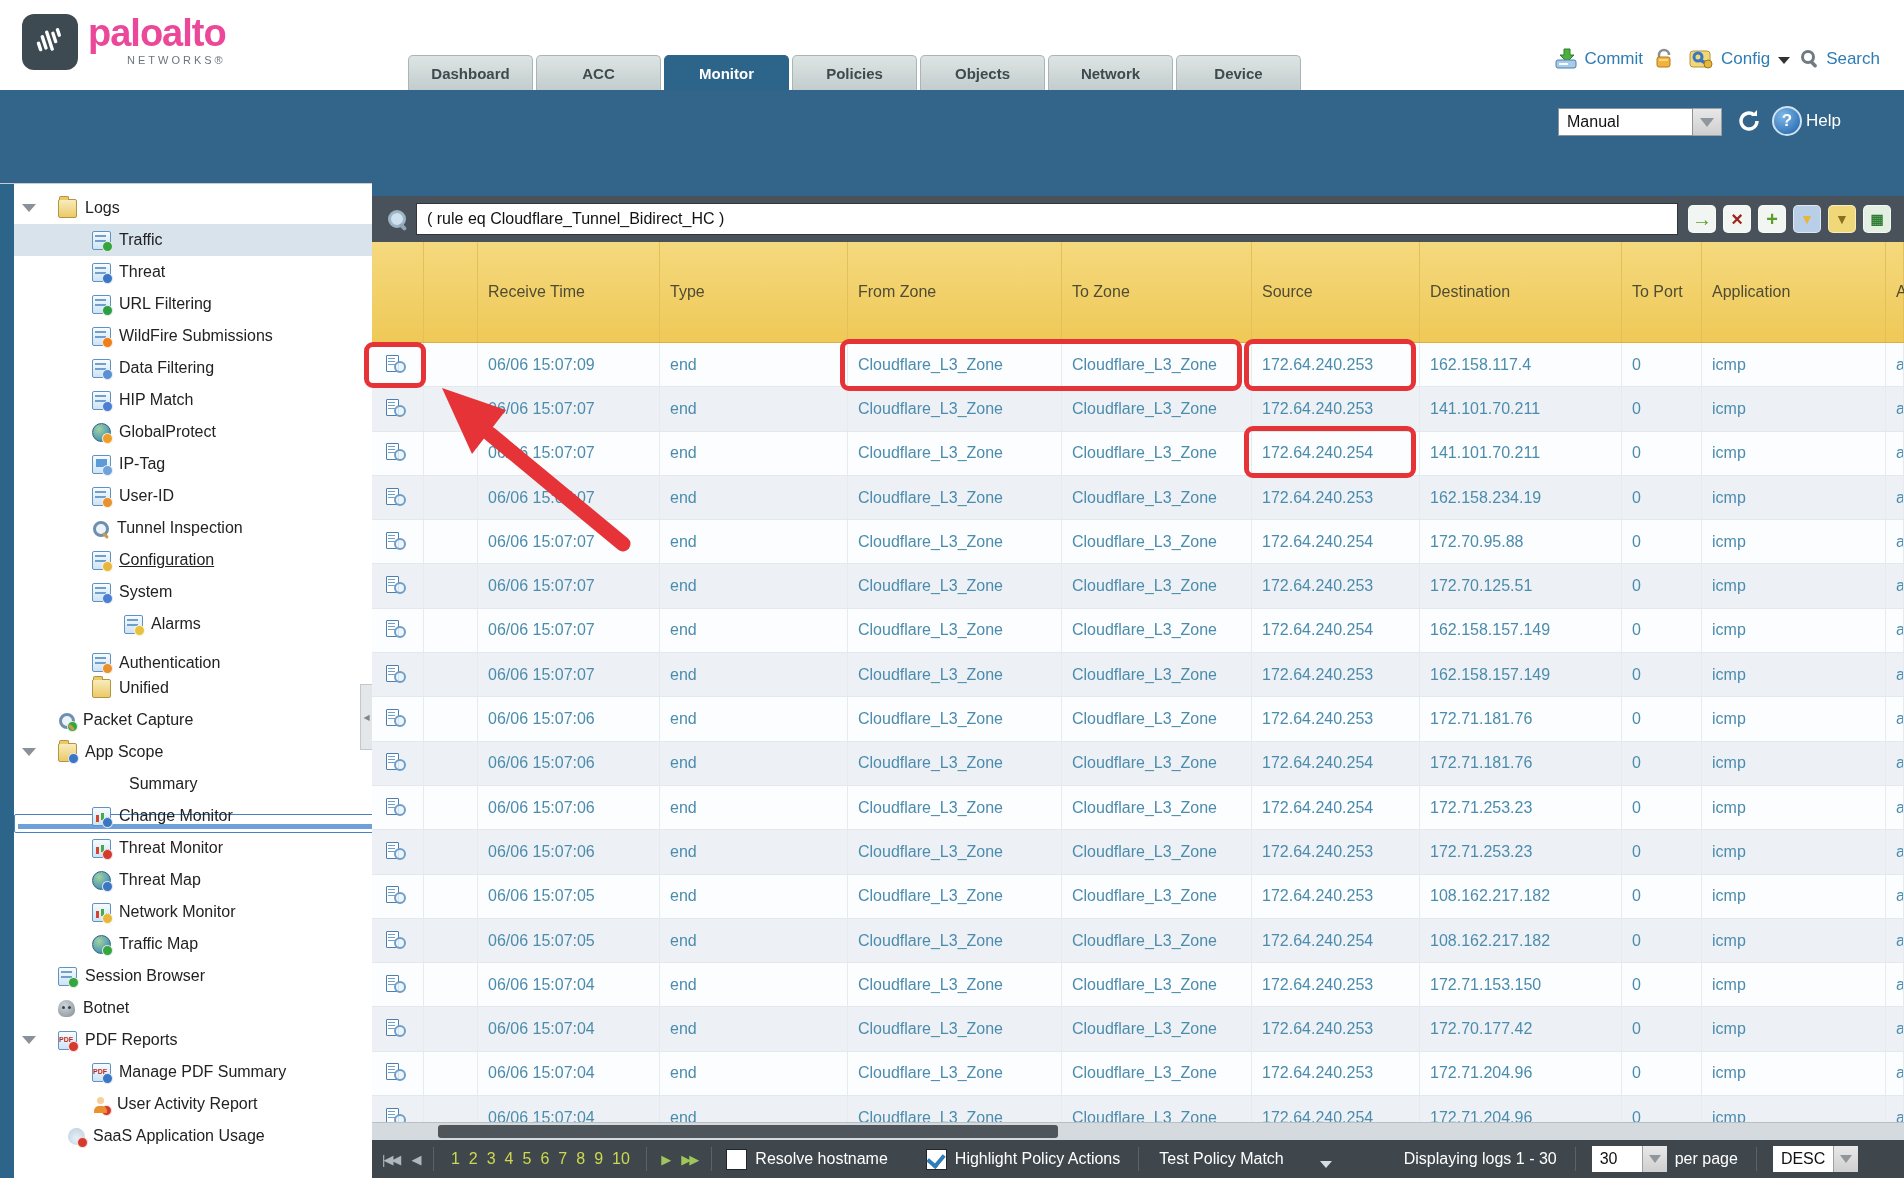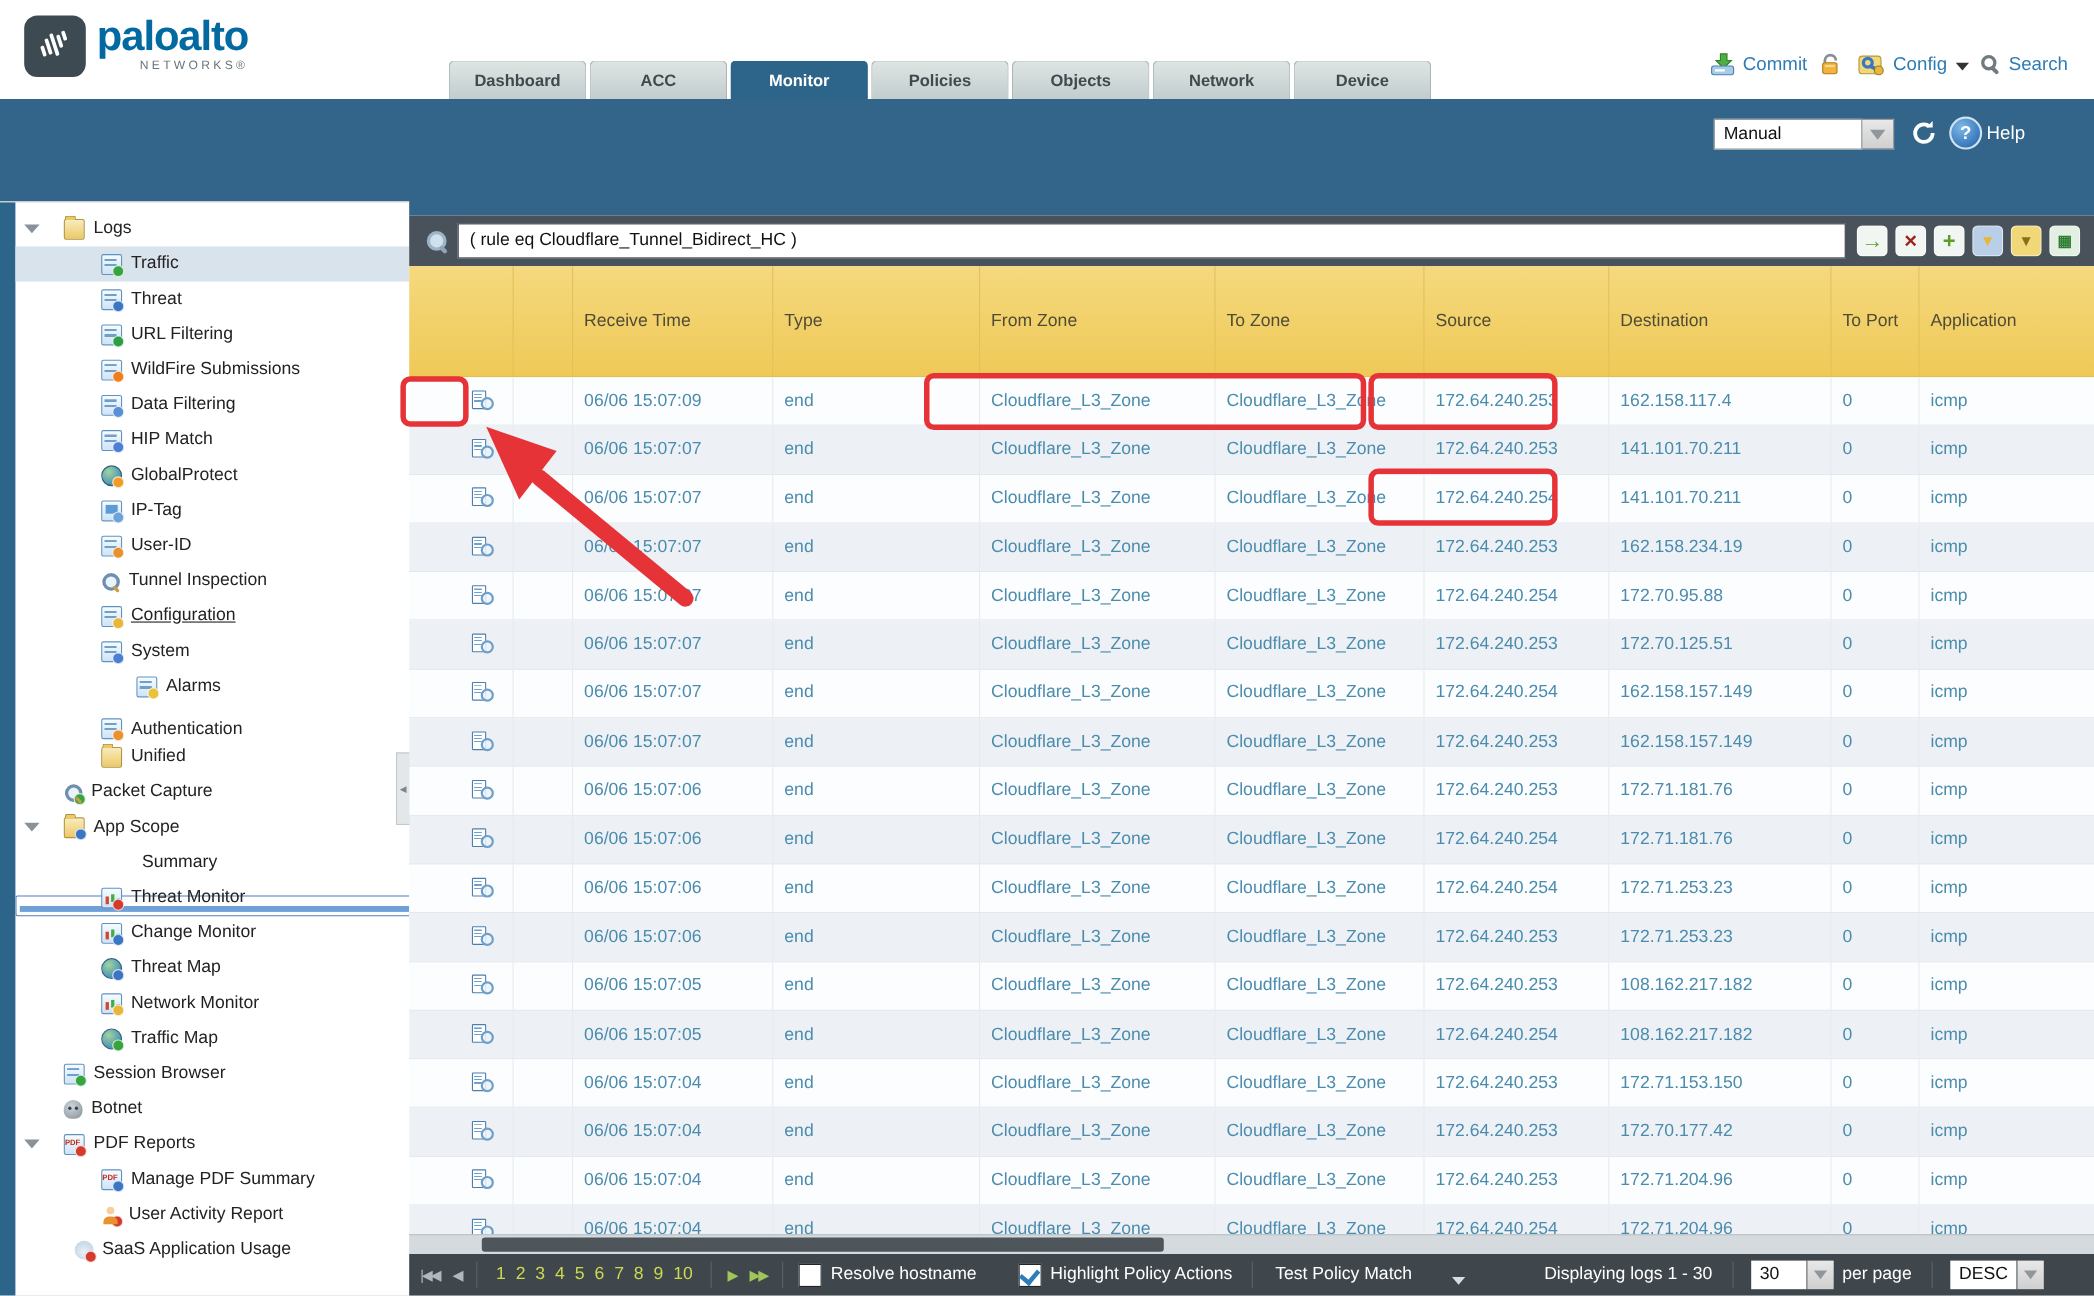--- a/index.html
+++ b/index.html
@@ -3,21 +3,21 @@
 <meta charset="utf-8">
 <style>
   html,body{margin:0;padding:0;background:#9aa2a6;font-family:"Liberation Sans",sans-serif;}
   .screen{position:relative;width:1904px;height:1178px;background:#fff;overflow:hidden;}
 
   
   .topbar{position:absolute;left:0;top:0;width:1904px;height:90px;background:#fff;}
   .logo{position:absolute;left:22px;top:14px;display:flex;align-items:flex-start;}
   .logomark{width:56px;height:56px;background:#3d4a52;border-radius:12px;display:flex;align-items:center;justify-content:center;}
   .logotext{margin-left:10px;line-height:1;}
-  .logotext .nm{font-size:38px;font-weight:bold;letter-spacing:-1px;color:#0369a1;}
+  .logotext .nm{font-size:38px;font-weight:bold;letter-spacing:-1px;color:#ec4899;}
   .logotext .nw{display:block;text-align:right;font-size:11px;letter-spacing:3px;color:#6a757b;margin-top:3px;}
 
   .tabs{position:absolute;left:408px;bottom:0;display:flex;}
   .tab{width:123px;height:34px;margin-right:3px;display:flex;align-items:center;justify-content:center;
        font-size:15px;font-weight:bold;color:#3e4a4e;background:linear-gradient(#dde4e4,#c3cdcd);
        border:1px solid #aab6b6;border-bottom:none;border-radius:5px 5px 0 0;cursor:pointer;}
   .tab.active{background:#2d6489;color:#fff;border-color:#2d6489;}
 
   .top-actions{position:absolute;right:20px;top:48px;display:flex;align-items:center;font-size:17px;color:#2e7cb4;}
   .top-actions .lbl{margin:0 4px 0 6px;cursor:pointer;}
@@ -72,21 +72,21 @@
   .fmag{position:relative;width:22px;height:22px;margin:0 8px 0 14px;flex:0 0 auto;}
   .fmag::before{content:"";position:absolute;left:2px;top:2px;width:12px;height:12px;border:3px solid #9db4c6;border-radius:50%;background:#cfe0ee;}
   .fmag::after{content:"";position:absolute;right:1px;bottom:1px;width:8px;height:4px;background:#8fa6b8;transform:rotate(45deg);border-radius:2px;}
   .query{height:30px;width:1240px;background:#fff;border:1px solid #2f363c;font-size:16px;color:#111;padding:0 10px;font-family:"Liberation Sans",sans-serif;}
   .ficons{display:flex;align-items:center;margin-left:10px;}
   .fico{width:26px;height:26px;margin-right:7px;border-radius:5px;display:flex;align-items:center;justify-content:center;
         font-weight:bold;cursor:pointer;border:1px solid rgba(255,255,255,.55);}
 
   
   .grid{position:absolute;left:0;top:46px;width:1532px;}
-  .thead,.trow{display:grid;grid-template-columns:52px 54px 182px 188px 214px 190px 168px 202px 80px 184px 18px;padding-left:43px;}
+  .thead,.trow{display:grid;grid-template-columns:52px 54px 182px 188px 214px 190px 168px 202px 80px 184px 18px;}
   .thead{height:100px;background:linear-gradient(#f5d97e,#efc957);border-bottom:1px solid #d8b13e;}
   .thead .th{display:flex;align-items:center;padding-left:10px;font-size:16px;color:#4f4c35;border-right:1px solid #e3c05a;}
   .trow{height:43.3px;border-bottom:1px solid #e2e8ee;background:#fcfdfe;}
   .trow.alt{background:#edf1f6;}
   .trow .td{display:flex;align-items:center;padding-left:10px;font-size:16px;color:#4b8cad;border-right:1px solid #e6ebf0;overflow:hidden;white-space:nowrap;}
   .rowico{position:relative;width:20px;height:20px;margin-left:4px;cursor:pointer;}
   .rowico::before{content:"";position:absolute;left:0;top:0;width:11px;height:15px;background:#fff;border:1px solid #4d7fae;border-radius:1px;
       box-shadow:inset 0 -2px 0 #fff;}
   .rowico i{position:absolute;left:2px;top:3px;width:7px;height:8px;background:repeating-linear-gradient(#6fa0cc 0 1px,transparent 1px 3px);}
   .rowico::after{content:"";position:absolute;right:0;bottom:2px;width:8px;height:8px;border:2px solid #6f9fc8;border-radius:50%;background:rgba(235,244,250,.85);}
@@ -305,29 +305,29 @@
             <span class="b" style="background: rgb(58, 118, 196);"></span>
           </span>
           <span>App Scope</span>
         </div>
         <div class="titem" style="padding-left: 115px;">
           <span class="ic grid"></span>
           <span>Summary</span>
         </div>
         <div class="titem" style="padding-left: 78px;">
           <span class="ic chart">
+            <span class="b" style="background: rgb(58, 118, 196);"></span>
+          </span>
+          <span>Change Monitor</span>
+        </div>
+        <div class="titem" style="padding-left: 78px;">
+          <span class="ic chart">
             <span class="b" style="background: rgb(212, 58, 46);"></span>
           </span>
           <span>Threat Monitor</span>
-        </div>
-        <div class="titem" style="padding-left: 78px;">
-          <span class="ic chart">
-            <span class="b" style="background: rgb(58, 118, 196);"></span>
-          </span>
-          <span>Change Monitor</span>
         </div>
         <div class="titem" style="padding-left: 78px;">
           <span class="ic globe">
             <span class="b" style="background: rgb(58, 118, 196);"></span>
           </span>
           <span>Threat Map</span>
         </div>
         <div class="titem" style="padding-left: 78px;">
           <span class="ic chart">
             <span class="b" style="background: rgb(232, 182, 58);"></span>

